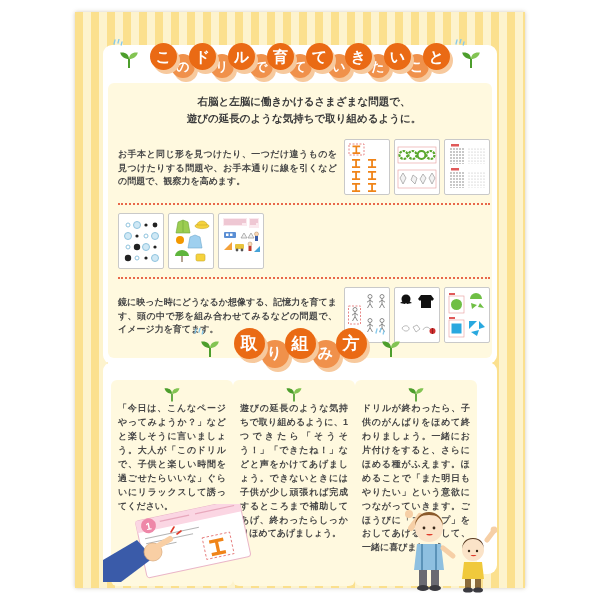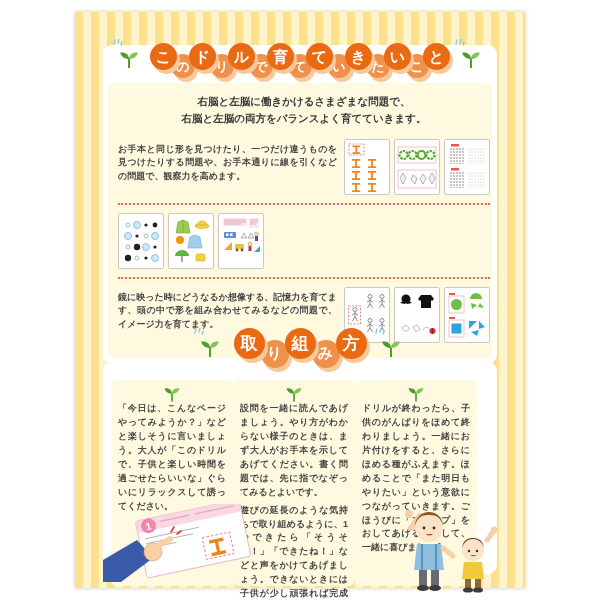--- a/index.html
+++ b/index.html
@@ -20,21 +20,21 @@
     box-shadow:3px 4px 0 #f7c99d;margin:0 -3px;transform:translateY(-3px);z-index:2;}
   .char-circle:nth-child(even){background:#f0914b;width:24px;height:24px;font-size:13px;
     transform:translateY(7px);z-index:1;}
   .char-circle-lg{width:31px;height:31px;border-radius:50%;background:#ea6a14;color:#fff;
     font-weight:bold;font-size:17px;display:flex;align-items:center;justify-content:center;
     box-shadow:3px 4px 0 #f7c99d;margin:0 -2px;transform:translateY(-4px);z-index:2;}
   .char-circle-lg:nth-child(even){background:#f0914b;width:28px;height:28px;font-size:15px;
     transform:translateY(6px);z-index:1;}
   .panel-a-inner{background:#fff9df;border-radius:6px;margin:2px 5px 0 5px;padding:4px 0 8px 8px;}
   .intro{text-align:center;font-size:10.5px;font-weight:bold;color:#3a3a3a;line-height:1.65;margin:6px 0 4px 0;}
-  .feature-row{display:flex;align-items:flex-start;gap:7px;padding:7px 2px;}
+  .feature-row{display:flex;align-items:center;gap:7px;padding:7px 2px;}
   .feature-text{flex:1;font-size:9px;font-weight:600;color:#474747;line-height:1.5;text-align:justify;margin-top:4px;}
   .thumbs{display:flex;gap:4px;}
   .thumb{width:46px;height:56px;background:#ffffff;border:1px solid #c9c9c9;border-radius:2px;
     box-sizing:border-box;padding:2px;}
   .thumb svg{width:100%;height:100%;display:block;}
   .dotted-sep{border:none;border-top:2px dotted #e8674a;margin:1px 2px;}
   
   .panel-b{position:absolute;left:28px;top:350px;width:394px;height:212px;background:#ffffff;
     border-radius:9px;}
   .banner2{position:absolute;top:-30px;left:0;width:100%;display:flex;justify-content:center;
@@ -115,21 +115,21 @@
             </svg>
           <svg width="24" height="26" viewBox="0 0 24 26">
               <use href="#sym-sprout"></use>
             </svg>
         </span>
       </div>
 
       <div class="panel-a-inner">
         <div class="intro">
           <div>右脳と左脳に働きかけるさまざまな問題で、</div>
-          <div>右脳と左脳の両方をバランスよく育てていきます。</div>
+          <div>遊びの延長のような気持ちで取り組めるように。</div>
         </div>
 
         <div class="feature-row">
           <div class="feature-text">お手本と同じ形を見つけたり、一つだけ違うものを見つけたりする問題や、お手本通りに線を引くなどの問題で、観察力を高めます。</div>
           <div class="thumbs">
             <div class="thumb">
               <svg viewBox="0 0 40 50">
                 <rect x="2" y="2" width="15" height="11" fill="none" stroke="#e26a6a" stroke-width="0.8" stroke-dasharray="2 1.5"></rect>
                 <use href="#sym-kou" transform="translate(5.5,3.5) scale(0.85)"></use>
                 <use href="#sym-kou" transform="translate(5,17) scale(0.9)"></use>
@@ -309,21 +309,20 @@
               </svg>
           </span>
           <p>「今日は、こんなページやってみようか？」などと楽しそうに言いましょう。大人が「このドリルで、子供と楽しい時間を過ごせたらいいな」ぐらいにリラックスして誘ってください。</p>
         </div>
         <div class="howto-col">
           <span class="col-sprout">
             <svg width="22" height="22" viewBox="0 0 24 26">
                 <use href="#sym-sprout"></use>
               </svg>
           </span>
-          <p>設問を一緒に読んであげましょう。やり方がわからない様子のときは、まず大人がお手本を示してあげてください。書く問題では、先に指でなぞってみるとよいです。</p>
           <p>遊びの延長のような気持ちで取り組めるように、1つできたら「そうそう！」「できたね！」などと声をかけてあげましょう。できないときには子供が少し頑張れば完成するところまで補助してあげ、終わったらしっかりほめてあげましょう。</p>
         </div>
         <div class="howto-col">
           <span class="col-sprout">
             <svg width="22" height="22" viewBox="0 0 24 26">
                 <use href="#sym-sprout"></use>
               </svg>
           </span>
           <p>ドリルが終わったら、子供のがんばりをほめて終わりましょう。一緒にお片付けをすると、さらにほめる種がふえます。ほめることで「また明日もやりたい」という意欲につながっていきます。ごほうびに「スタンプ」をおしてあげるなどして、一緒に喜びましょう。</p>
         </div>

